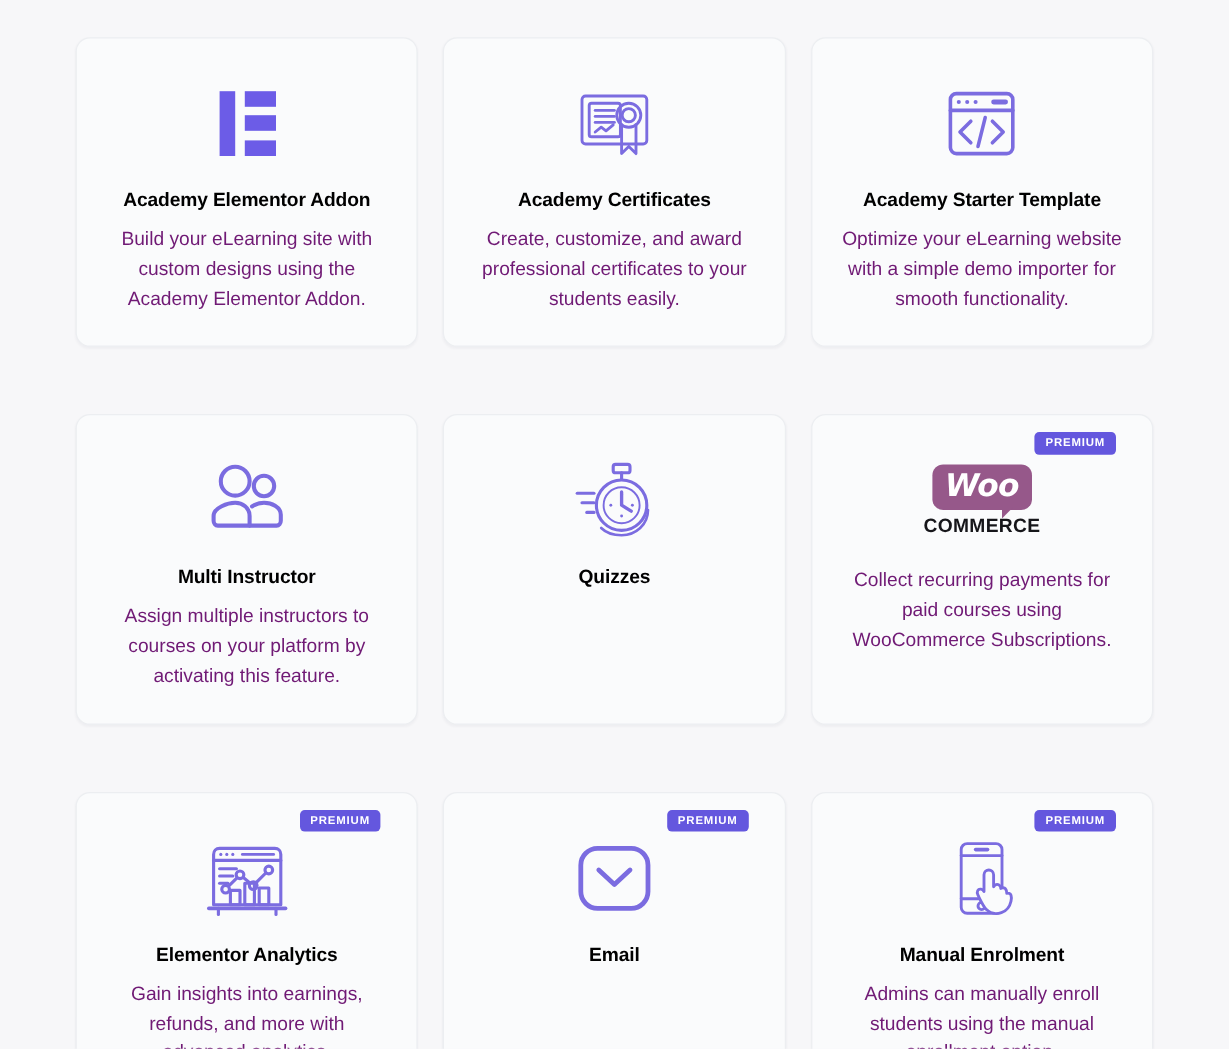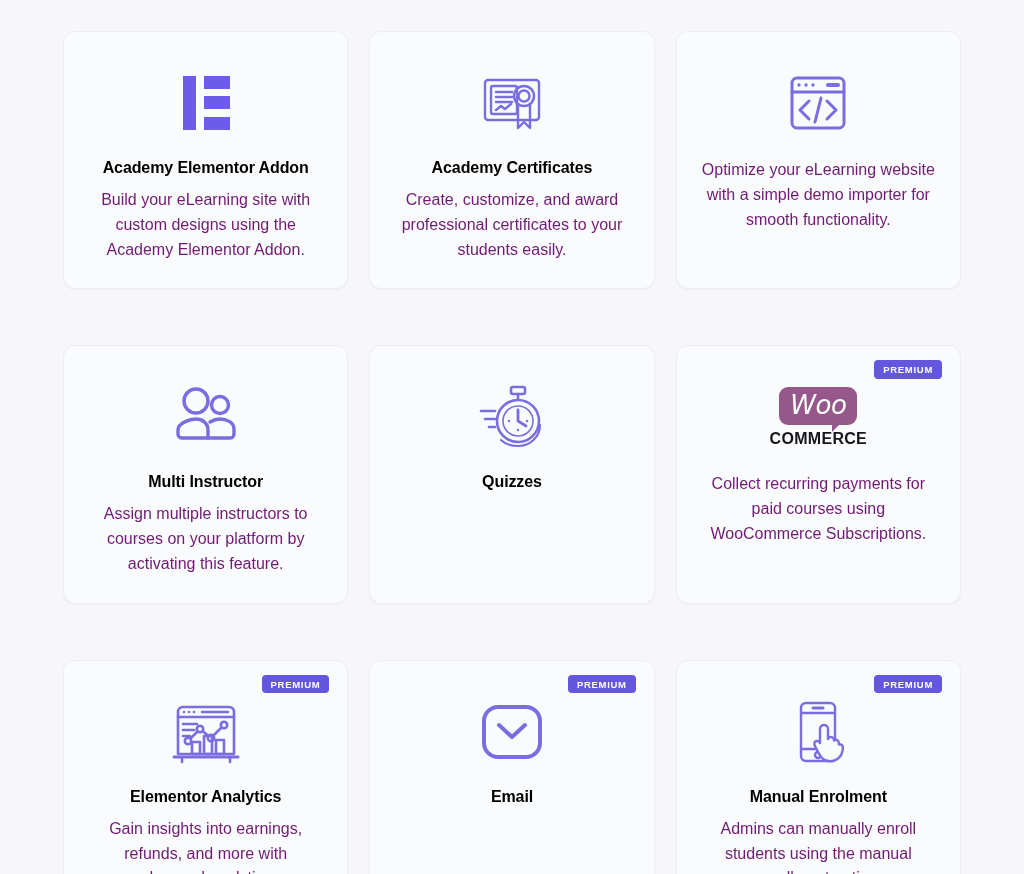--- a/index.html
+++ b/index.html
@@ -51,41 +51,41 @@
   }
   .card-desc {
     font-size: 16px;
     color: #701a75;
     line-height: 1.55;
     max-width: 250px;
   }
   .badge {
     position: absolute;
     top: 14px;
-    right: 18px;
+    right: 30px;
     background: #6457de;
     color: #ffffff;
     font-size: 9.5px;
     font-weight: bold;
     letter-spacing: 0.7px;
     padding: 5px 9px 4px 9px;
     border-radius: 4px;
     line-height: 1;
   }
   .woo-logo { display: flex; flex-direction: column; align-items: center; }
   .woo-bubble {
     background: #96588a;
     border-radius: 9px;
     padding: 5px 11px 7px 11px;
     position: relative;
   }
   .woo-bubble .woo-text {
     color: #ffffff;
     font-size: 26px;
-    font-weight: normal;
+    font-weight: bold;
     font-style: italic;
     letter-spacing: -0.5px;
     line-height: 1;
     font-family: "DejaVu Sans", sans-serif;
   }
   .woo-bubble:after {
     content: "";
     position: absolute;
     bottom: -7px;
     right: 16px;
@@ -145,20 +145,21 @@
         <line x1="9" y1="24" x2="61" y2="24"></line>
         <circle cx="16" cy="17" r="1.7" fill="#7b6ce0" stroke="none"></circle>
         <circle cx="23" cy="17" r="1.7" fill="#7b6ce0" stroke="none"></circle>
         <circle cx="30" cy="17" r="1.7" fill="#7b6ce0" stroke="none"></circle>
         <line x1="45" y1="17" x2="55" y2="17" stroke-width="4"></line>
         <polyline points="26,33 17,42 26,51"></polyline>
         <polyline points="44,33 53,42 44,51"></polyline>
         <line x1="38" y1="30" x2="32" y2="54"></line>
       </svg>
     </div>
+    <div class="card-title">Academy Starter Template</div>
     <div class="card-desc">Optimize your eLearning website with a simple demo importer for smooth functionality.</div>
   </div>
 
   <div class="card r2">
     <div class="icon-wrap">
       <svg width="72" height="66" viewBox="0 0 72 66" fill="none" stroke="#7b6ce0" stroke-width="3.4" stroke-linecap="round" stroke-linejoin="round">
         <circle cx="26" cy="17" r="12"></circle>
         <circle cx="50" cy="21" r="8.5"></circle>
         <path d="M38 54 L38 46 C38 39 32 35 26 35 C20 35 8 39 8 46 L8 50 C8 52 9.5 54 11.5 54 Z"></path>
         <path d="M40 38 C44 35.5 47 35 50 35 C56 35 64 38 64 45 L64 50 C64 52 62.5 54 60.5 54 L38 54"></path>

